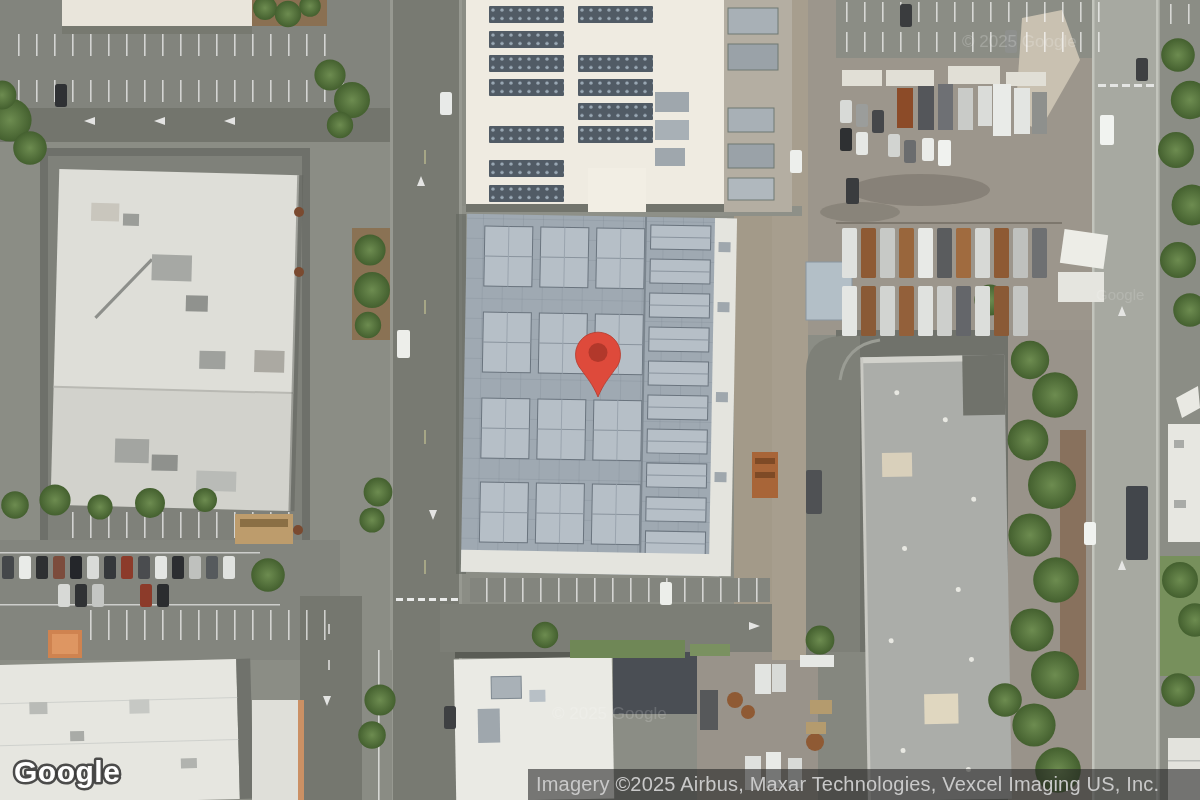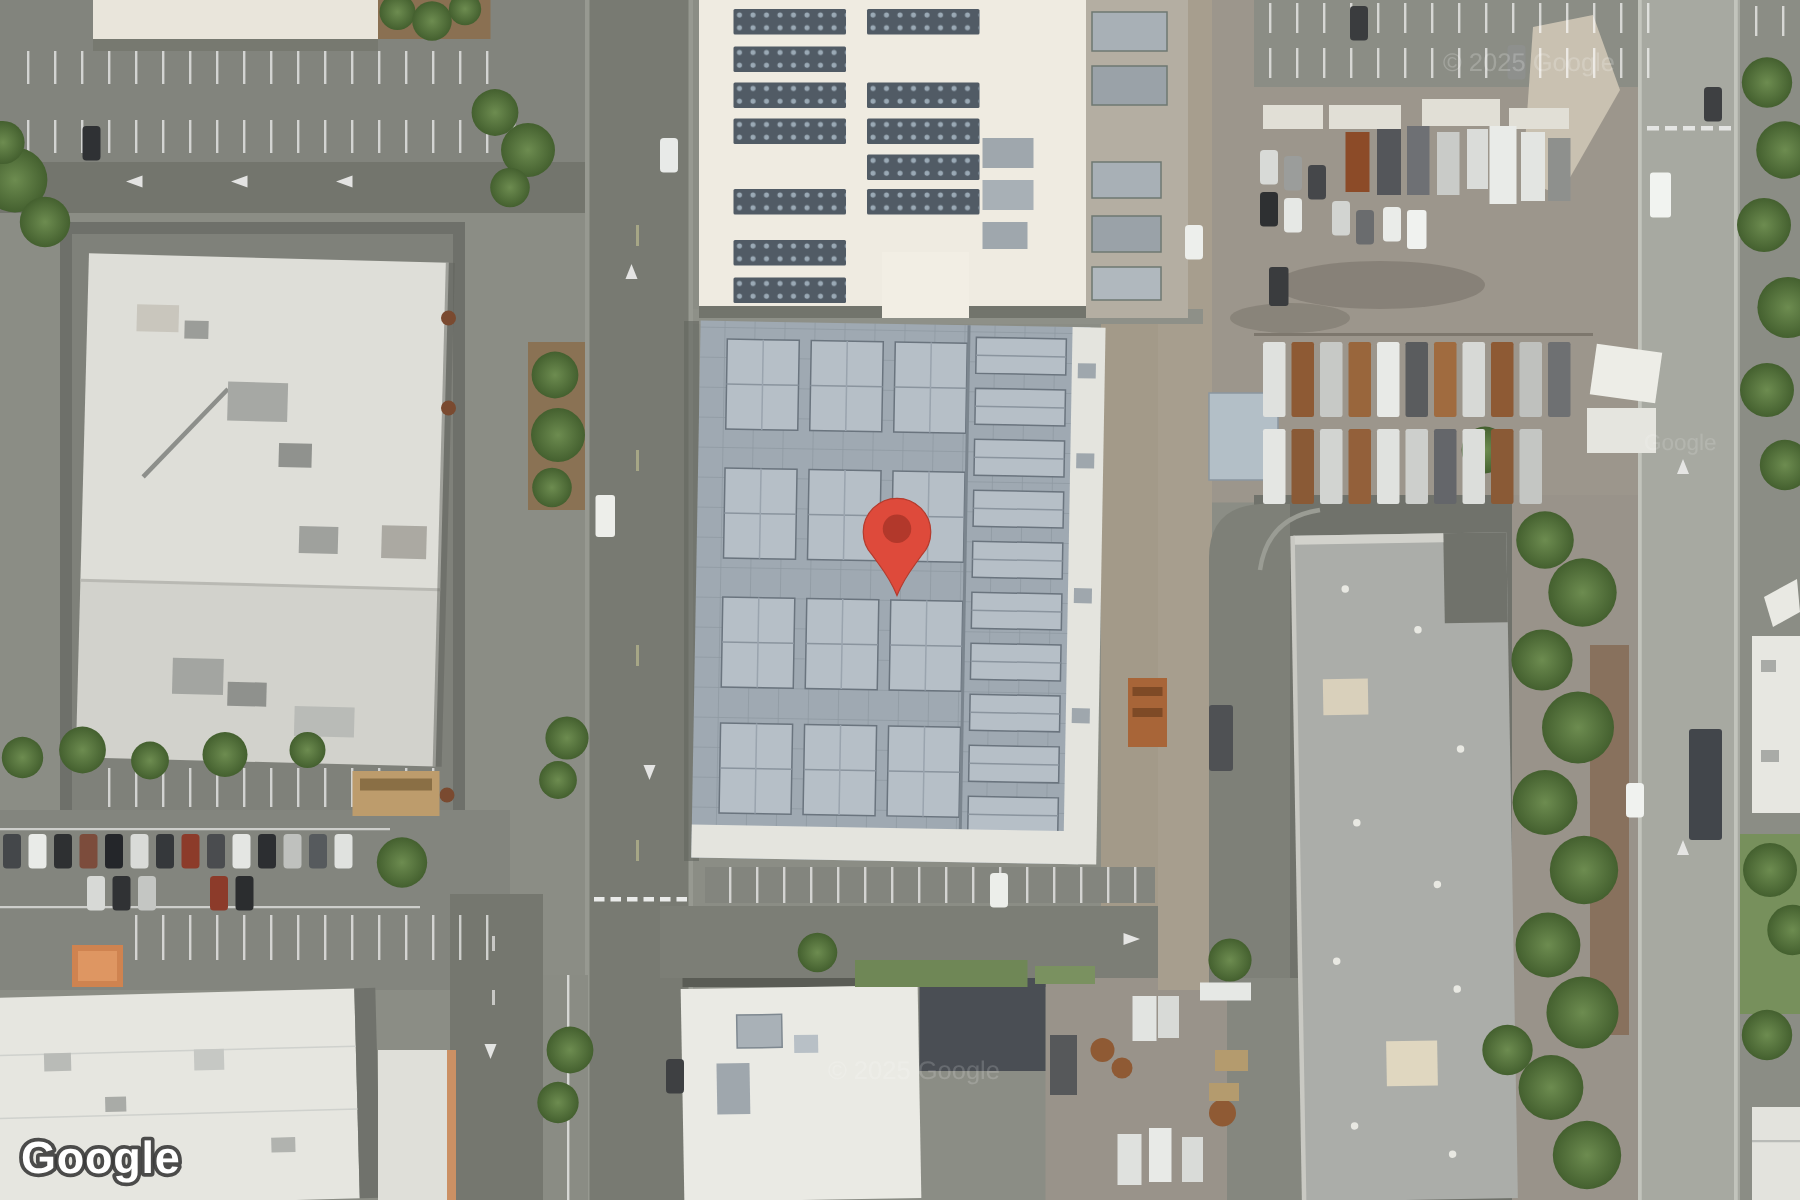--- a/index.html
+++ b/index.html
@@ -452,13 +452,16 @@
   <g>
     <path d="M598 397 C592.5 383.5 586.5 377.5 581.5 370 A22.5 22.5 0 1 1 614.5 370 C609.5 377.5 603.5 383.5 598 397 Z" stroke="#B53A2C" stroke-width="0.8" fill="#DE4A3B"></path>
     <circle cx="598" cy="352.5" r="9.5" fill="#B2382B"></circle>
   </g>
 </svg>
 
 <svg class="logo" viewBox="0 0 130 44">
   <text x="4" y="31" font-family="Liberation Sans, sans-serif" font-size="30" font-weight="bold" letter-spacing="0.5" fill="#FFFFFF" stroke="rgba(58,58,58,0.9)" stroke-width="5" paint-order="stroke" stroke-linejoin="round">Google</text>
 </svg>
 
+<div class="attr">
+  <span>Imagery ©2025 Airbus, Maxar Technologies, Vexcel Imaging US, Inc.</span>
 </div>
+</div>
 
 </body></html>

